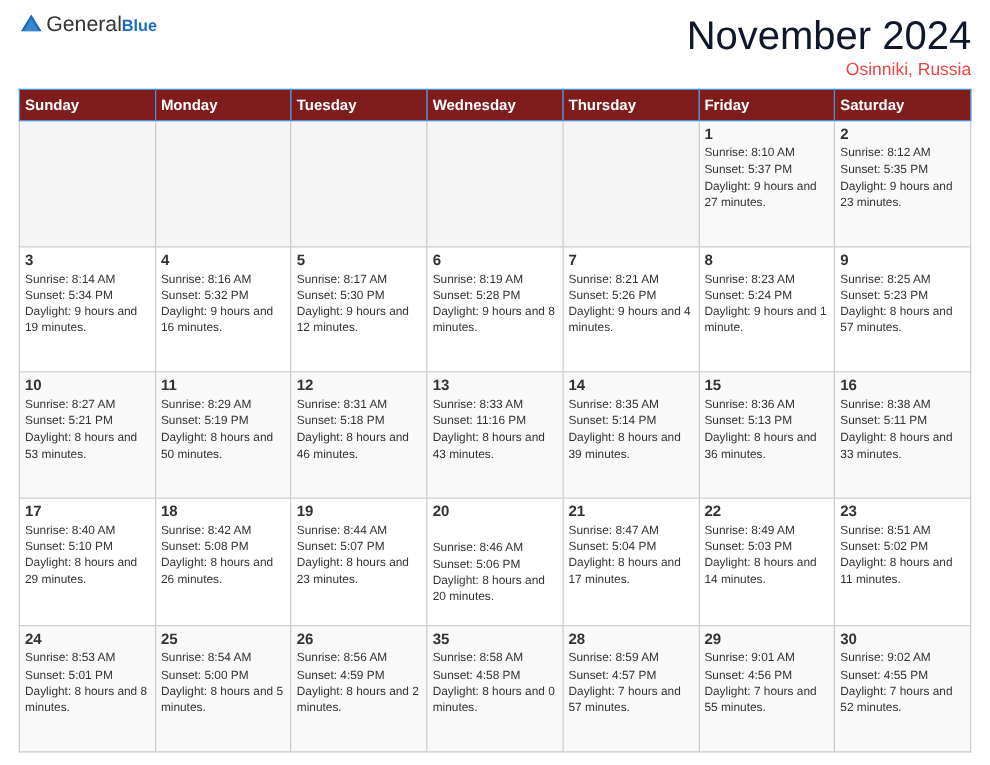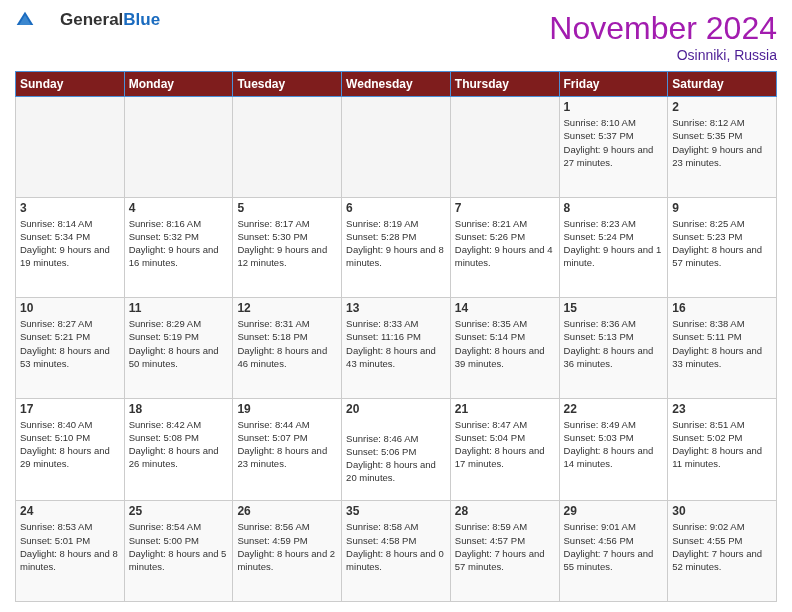--- a/index.html
+++ b/index.html
@@ -30,26 +30,26 @@
     .logo-icon {
       width: 20px;
       height: 20px;
       margin-right: 2px;
     }
     .title-block {
       text-align: right;
     }
     .month-title {
       font-size: 32px;
-      color: #a21caf;
+      color: #0f172a;
       font-weight: normal;
     }
     .location {
       font-size: 14px;
-      color: #4c1d95;
+      color: #ef4444;
     }
     .calendar {
       flex: 1;
       border: 1px solid #ccc;
       border-collapse: collapse;
       width: 100%;
       table-layout: fixed;
     }
     .calendar thead tr th {
       background-color: #7f1d1d;
@@ -95,22 +95,22 @@
 
 <div class="page">
   <div class="header">
     <div class="logo">
       <svg class="logo-icon" viewBox="0 0 24 24" xmlns="http://www.w3.org/2000/svg">
         <polygon points="12,2 22,18 2,18" fill="#1a6bbf"></polygon>
         <polygon points="12,6 19,18 5,18" fill="#5ba3e0" opacity="0.5"></polygon>
       </svg>
       <div>
         <div style="display:flex; align-items:baseline;">
-          <span style="font-size:17px; font-weight:bold; color:#333;margin-left:23px;">General</span>
-          <span style="font-size:17px; font-weight:bold; color:#1a6bbf;">Blue</span>
+          <span style="font-size:17px; font-weight:normal; color:#333;">General</span>
+          <span style="font-size:13px; font-weight:bold; color:#1a6bbf;">Blue</span>
         </div>
       </div>
     </div>
     <div class="title-block">
       <div class="month-title">November 2024</div>
       <div class="location">Osinniki, Russia</div>
     </div>
   </div>
 
   <table class="calendar">

